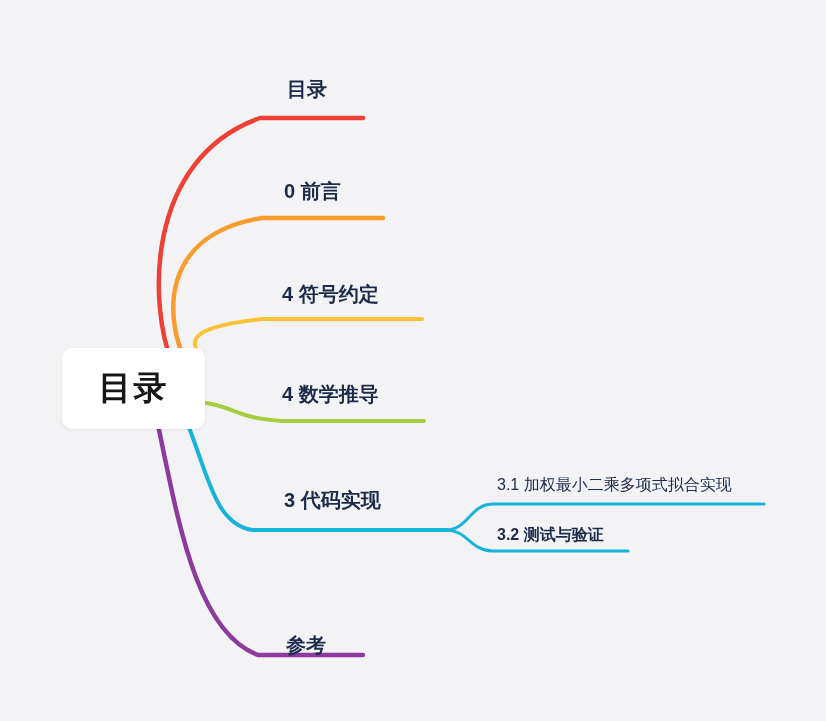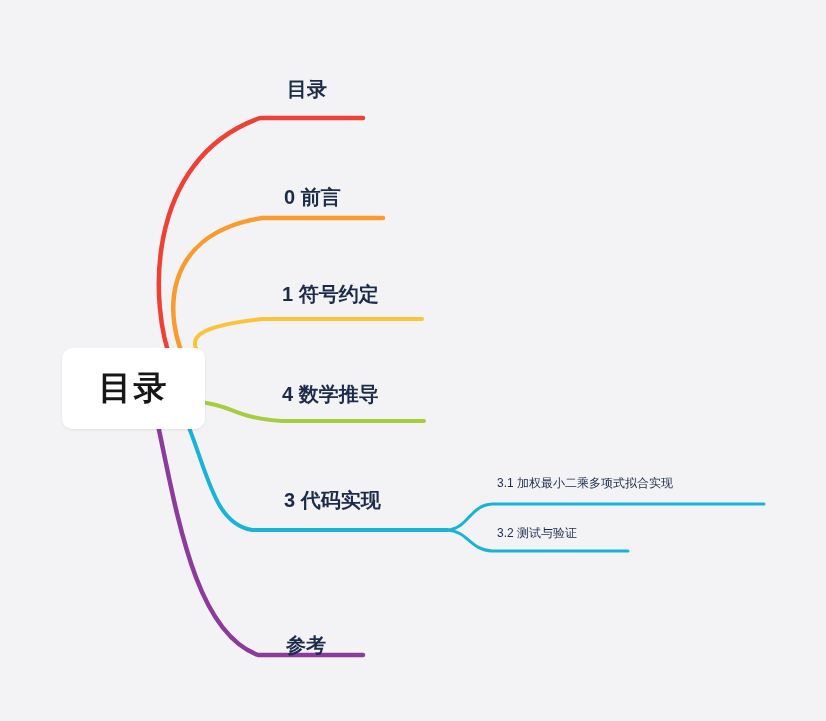--- a/index.html
+++ b/index.html
@@ -50,21 +50,21 @@
     font-weight: 700;
     font-size: 20px;
     white-space: nowrap;
     cursor: default;
   }
   .subtopic {
     position: absolute;
     z-index: 2;
     color: #1c2b4a;
     font-weight: 400;
-    font-size: 12px;
+    font-size: 16px;
     white-space: nowrap;
     cursor: default;
   }
 </style>
 </head>
 <body>
 
 <div id="canvas">
 
   <svg id="links" width="826" height="721" viewBox="0 0 826 721">
@@ -77,27 +77,27 @@
     <path d="M 447,530 C 468,531 470,550 492,551 L 628,551" fill="none" stroke-width="3" stroke-linecap="round" stroke="#18b3d9"></path>
     <path d="M 158,425 C 178,520 196,632 258,655 L 363,655" fill="none" stroke-width="4.5" stroke-linecap="round" stroke="#8c3a9b"></path>
   </svg>
 
   <div class="root-node">
     <span class="root-label">目录</span>
   </div>
 
   <div class="topic" style="left:287px; top:76px;">目录</div>
 
-  <div class="topic" style="left:284px; top:178px;margin-top:6px;">0 前言</div>
+  <div class="topic" style="left:284px; top:178px;">0 前言</div>
 
-  <div class="topic" style="left:282px; top:281px;">1 符号约定</div>
+  <div class="topic" style="left:282px; top:281px;">4 符号约定</div>
 
   <div class="topic" style="left:282px; top:381px;">4 数学推导</div>
 
   <div class="topic" style="left:284px; top:487px;text-align:center;">3 代码实现</div>
 
   <div class="subtopic" style="left:497px; top:475px;">3.1 加权最小二乘多项式拟合实现</div>
 
-  <div class="subtopic" style="left:497px; top:525px;">3.2 测试与验证</div>
+  <div class="subtopic" style="left:497px; top:525px;font-weight:bold;">3.2 测试与验证</div>
 
   <div class="topic" style="left:286px; top:617px;margin-top:15px;">参考</div>
 
 </div>
 
 </body></html>

